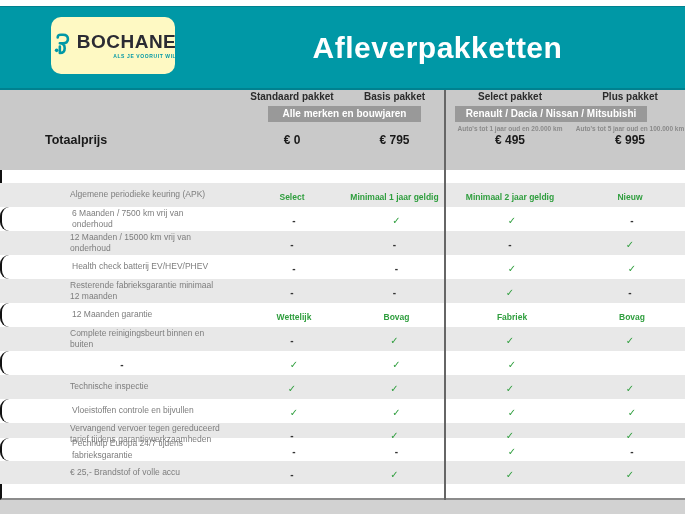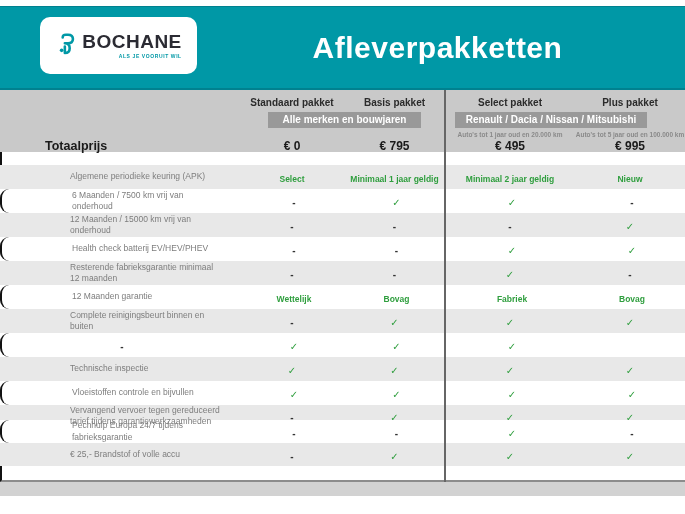--- a/index.html
+++ b/index.html
@@ -9,38 +9,38 @@
 
   .top-strip { height:6px; background:#fff; }
 
   .header {
     position:relative; height:84px;
     background:var(--teal, #0098a6);
     border-top:1px solid var(--teal-dark, #00818f);
     border-bottom:2px solid var(--teal-dark, #00818f);
   }
   .logo-card {
-    position:absolute; left:40px; top:10px; width:157px; height:57px;
-    background:#ffffff; border-radius:10px;
+    position:absolute; left:51px; top:10px; width:124px; height:57px;
+    background:#fef9c3; border-radius:10px;
     display:flex; align-items:center; justify-content:center; gap:3px;
   }
   .logo-icon { width:24px; height:28px; flex:0 0 auto; }
   .logo-text { display:flex; flex-direction:column; align-items:flex-end; }
   .brand { font-size:19px; font-weight:bold; color:#2b2b33; letter-spacing:.5px; line-height:1; }
   .tagline { font-size:5px; font-weight:bold; color:var(--teal, #0098a6); letter-spacing:.6px; margin-top:2px; }
   .title {
     position:absolute; left:190px; right:0; top:0; height:82px;
     display:flex; align-items:center; justify-content:center;
     color:#fff; font-size:30px; font-weight:bold; letter-spacing:.5px;
   }
 
   .table-wrap { position:relative; }
   .grid { display:grid; grid-template-columns:240px 104px 101px 130px 110px; }
 
-  .thead { background:var(--header-gray, #c9c9c9); padding-top:6px; height:62px; }
+  .thead { background:var(--header-gray, #c9c9c9); height:80px; }
   .names { height:13px; align-items:center; }
   .colname { font-size:10px; font-weight:bold; color:#2b2b2b; text-align:center; }
   .banners { margin-top:3px; height:16px; }
   .banner {
     background:var(--banner-gray, #999999); color:#fff; font-weight:bold;
     font-size:10px; text-align:center; line-height:16px; height:16px;
   }
   .banner-left  { grid-column:2 / 4; margin:0 24px 0 28px; }
   .banner-right { grid-column:4 / 6; margin:0 38px 0 10px; }
   .notes { margin-top:1px; height:10px; align-items:center; }

